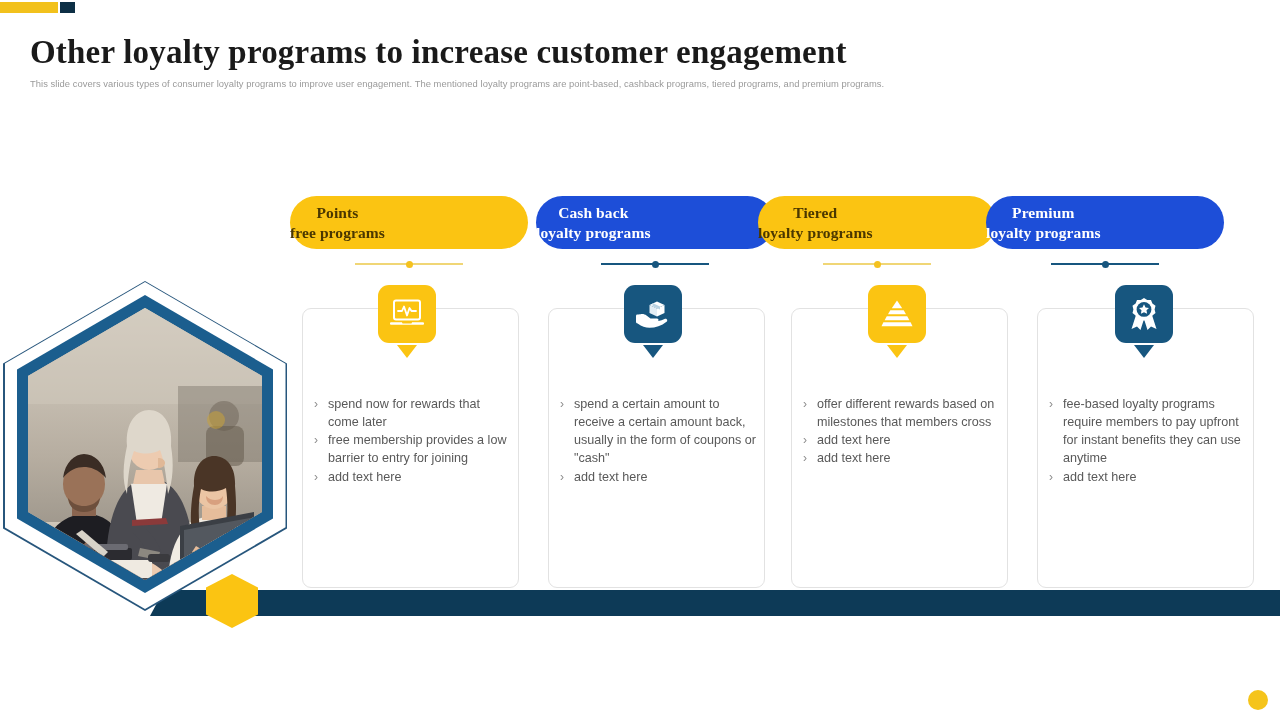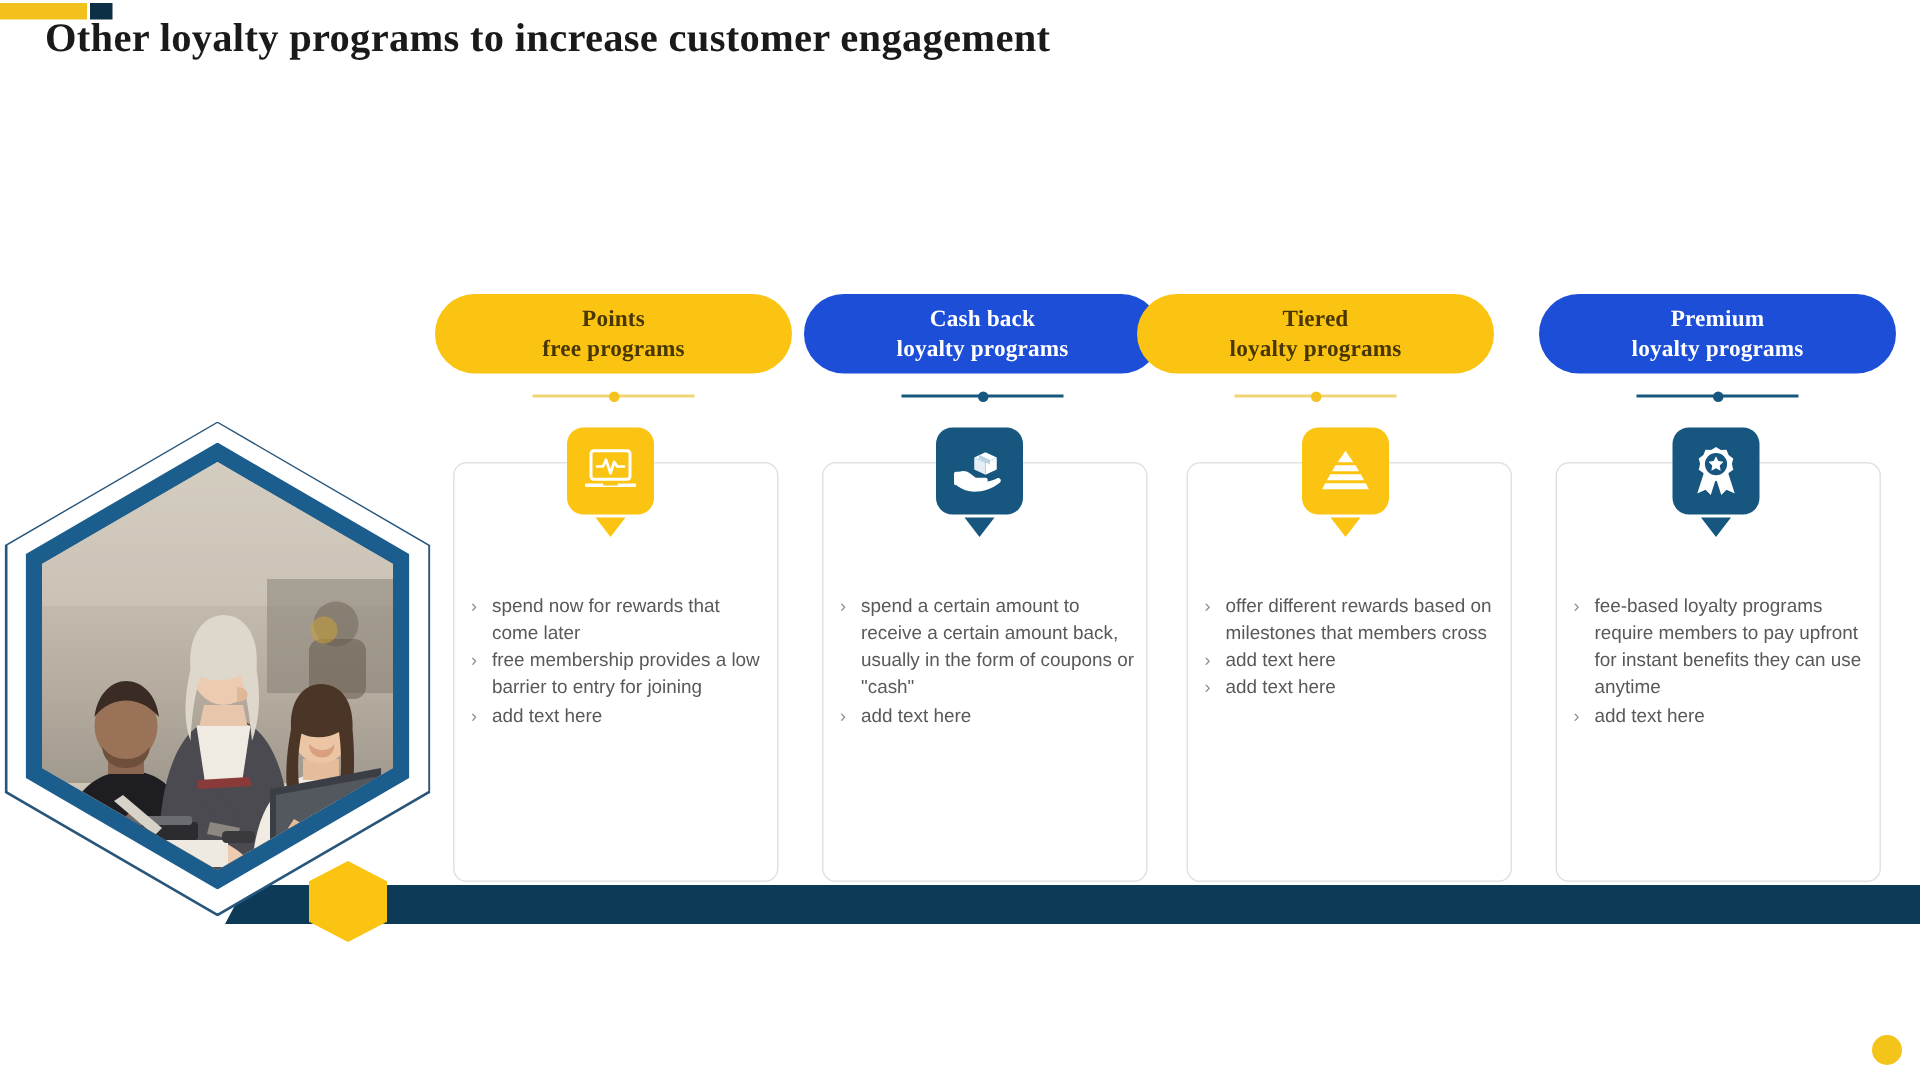--- a/index.html
+++ b/index.html
@@ -24,24 +24,24 @@
     background: #f2c11c;
   }
   .accent-navy-square {
     position: absolute; left: 60px; top: 2px;
     width: 15px; height: 11px;
     background: #0d2f45;
   }
 
   
   .title {
-    position: absolute; left: 30px; top: 10px;
+    position: absolute; left: 30px; top: 34px;
     width: 1220px;
     font-family: "Liberation Serif", serif;
-    font-size: 27px;
+    font-size: 33px;
     font-weight: 700;
     color: #1a1a1a;
     letter-spacing: .2px;
     line-height: 1.15;
     white-space: nowrap;
   }
   .subtitle {
     position: absolute; left: 30px; top: 78px;
     width: 1000px;
     font-size: 9.4px;
@@ -106,29 +106,28 @@
 
   
   .col {
     position: absolute;
     top: 196px;
     width: 238px;
   }
   .col-1 { left: 290px; }
   .col-2 { left: 536px; }
   .col-3 { left: 758px; }
-  .col-4 { left: 1026px; }
+  .col-4 { left: 986px; }
 
   .pill {
     position: relative;
     height: 53px;
     border-radius: 27px;
     display: flex;
     align-items: center;
-    justify-content: center;
     text-align: center;
     font-family: "Liberation Serif", serif;
     font-weight: 700;
     font-size: 15.5px;
     line-height: 1.28;
     letter-spacing: .1px;
   }
   .pill.yellow { background: #fbc412; color: #4a3700; }
   .pill.blue   { background: #1d4ed8; color: #ffffff; }
 
@@ -244,20 +243,21 @@
 </style>
 </head>
 <body>
 
 <div id="slide">
 
   <div class="accent-yellow-bar"></div>
   <div class="accent-navy-square"></div>
 
   <div class="title">Other loyalty programs to increase customer engagement</div>
+  <div class="subtitle">This slide covers various types of consumer loyalty programs to improve user engagement. The mentioned  loyalty programs are point-based, cashback programs, tiered programs, and premium  programs.</div>
 
   <div class="navy-bar-skew"></div>
   <div class="navy-bar"></div>
 
   <div class="hex-wrap">
     <div class="hex-outline"></div>
     <div class="hex-outline-inner"></div>
     <div class="hex-ring"></div>
     <div class="hex-photo">
       <svg viewBox="0 0 234 272" preserveAspectRatio="xMidYMid slice" aria-hidden="true">

